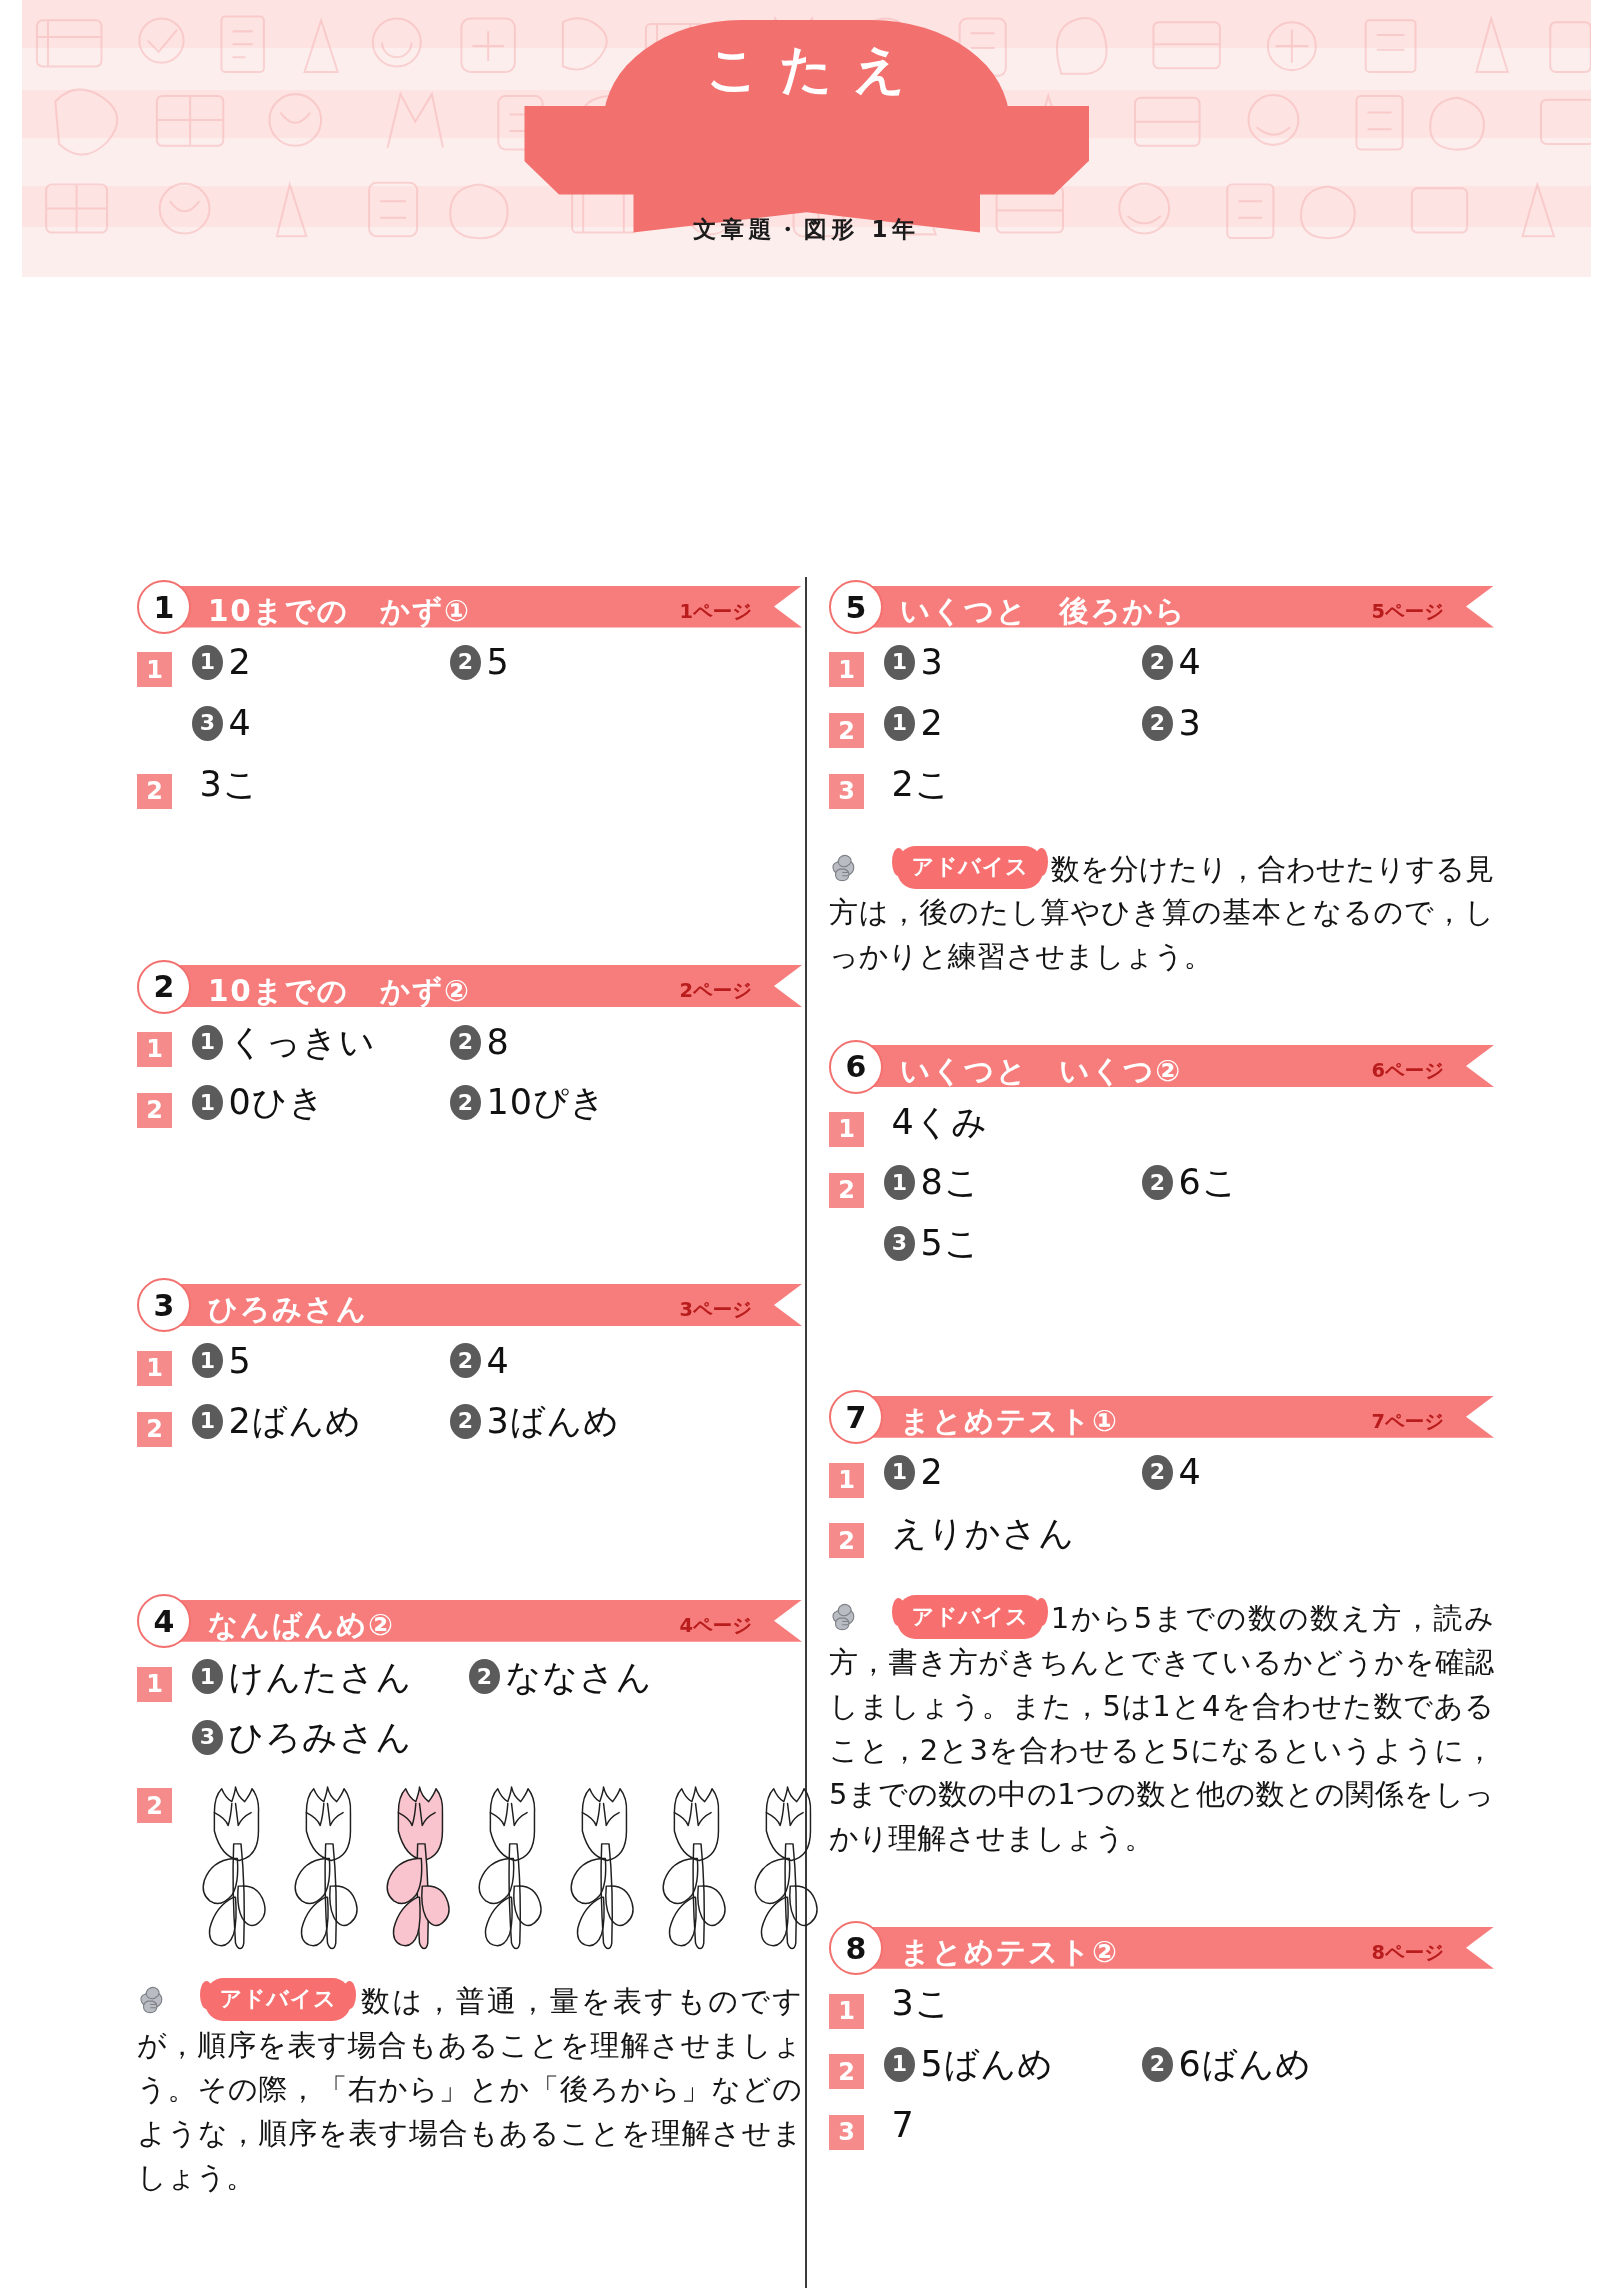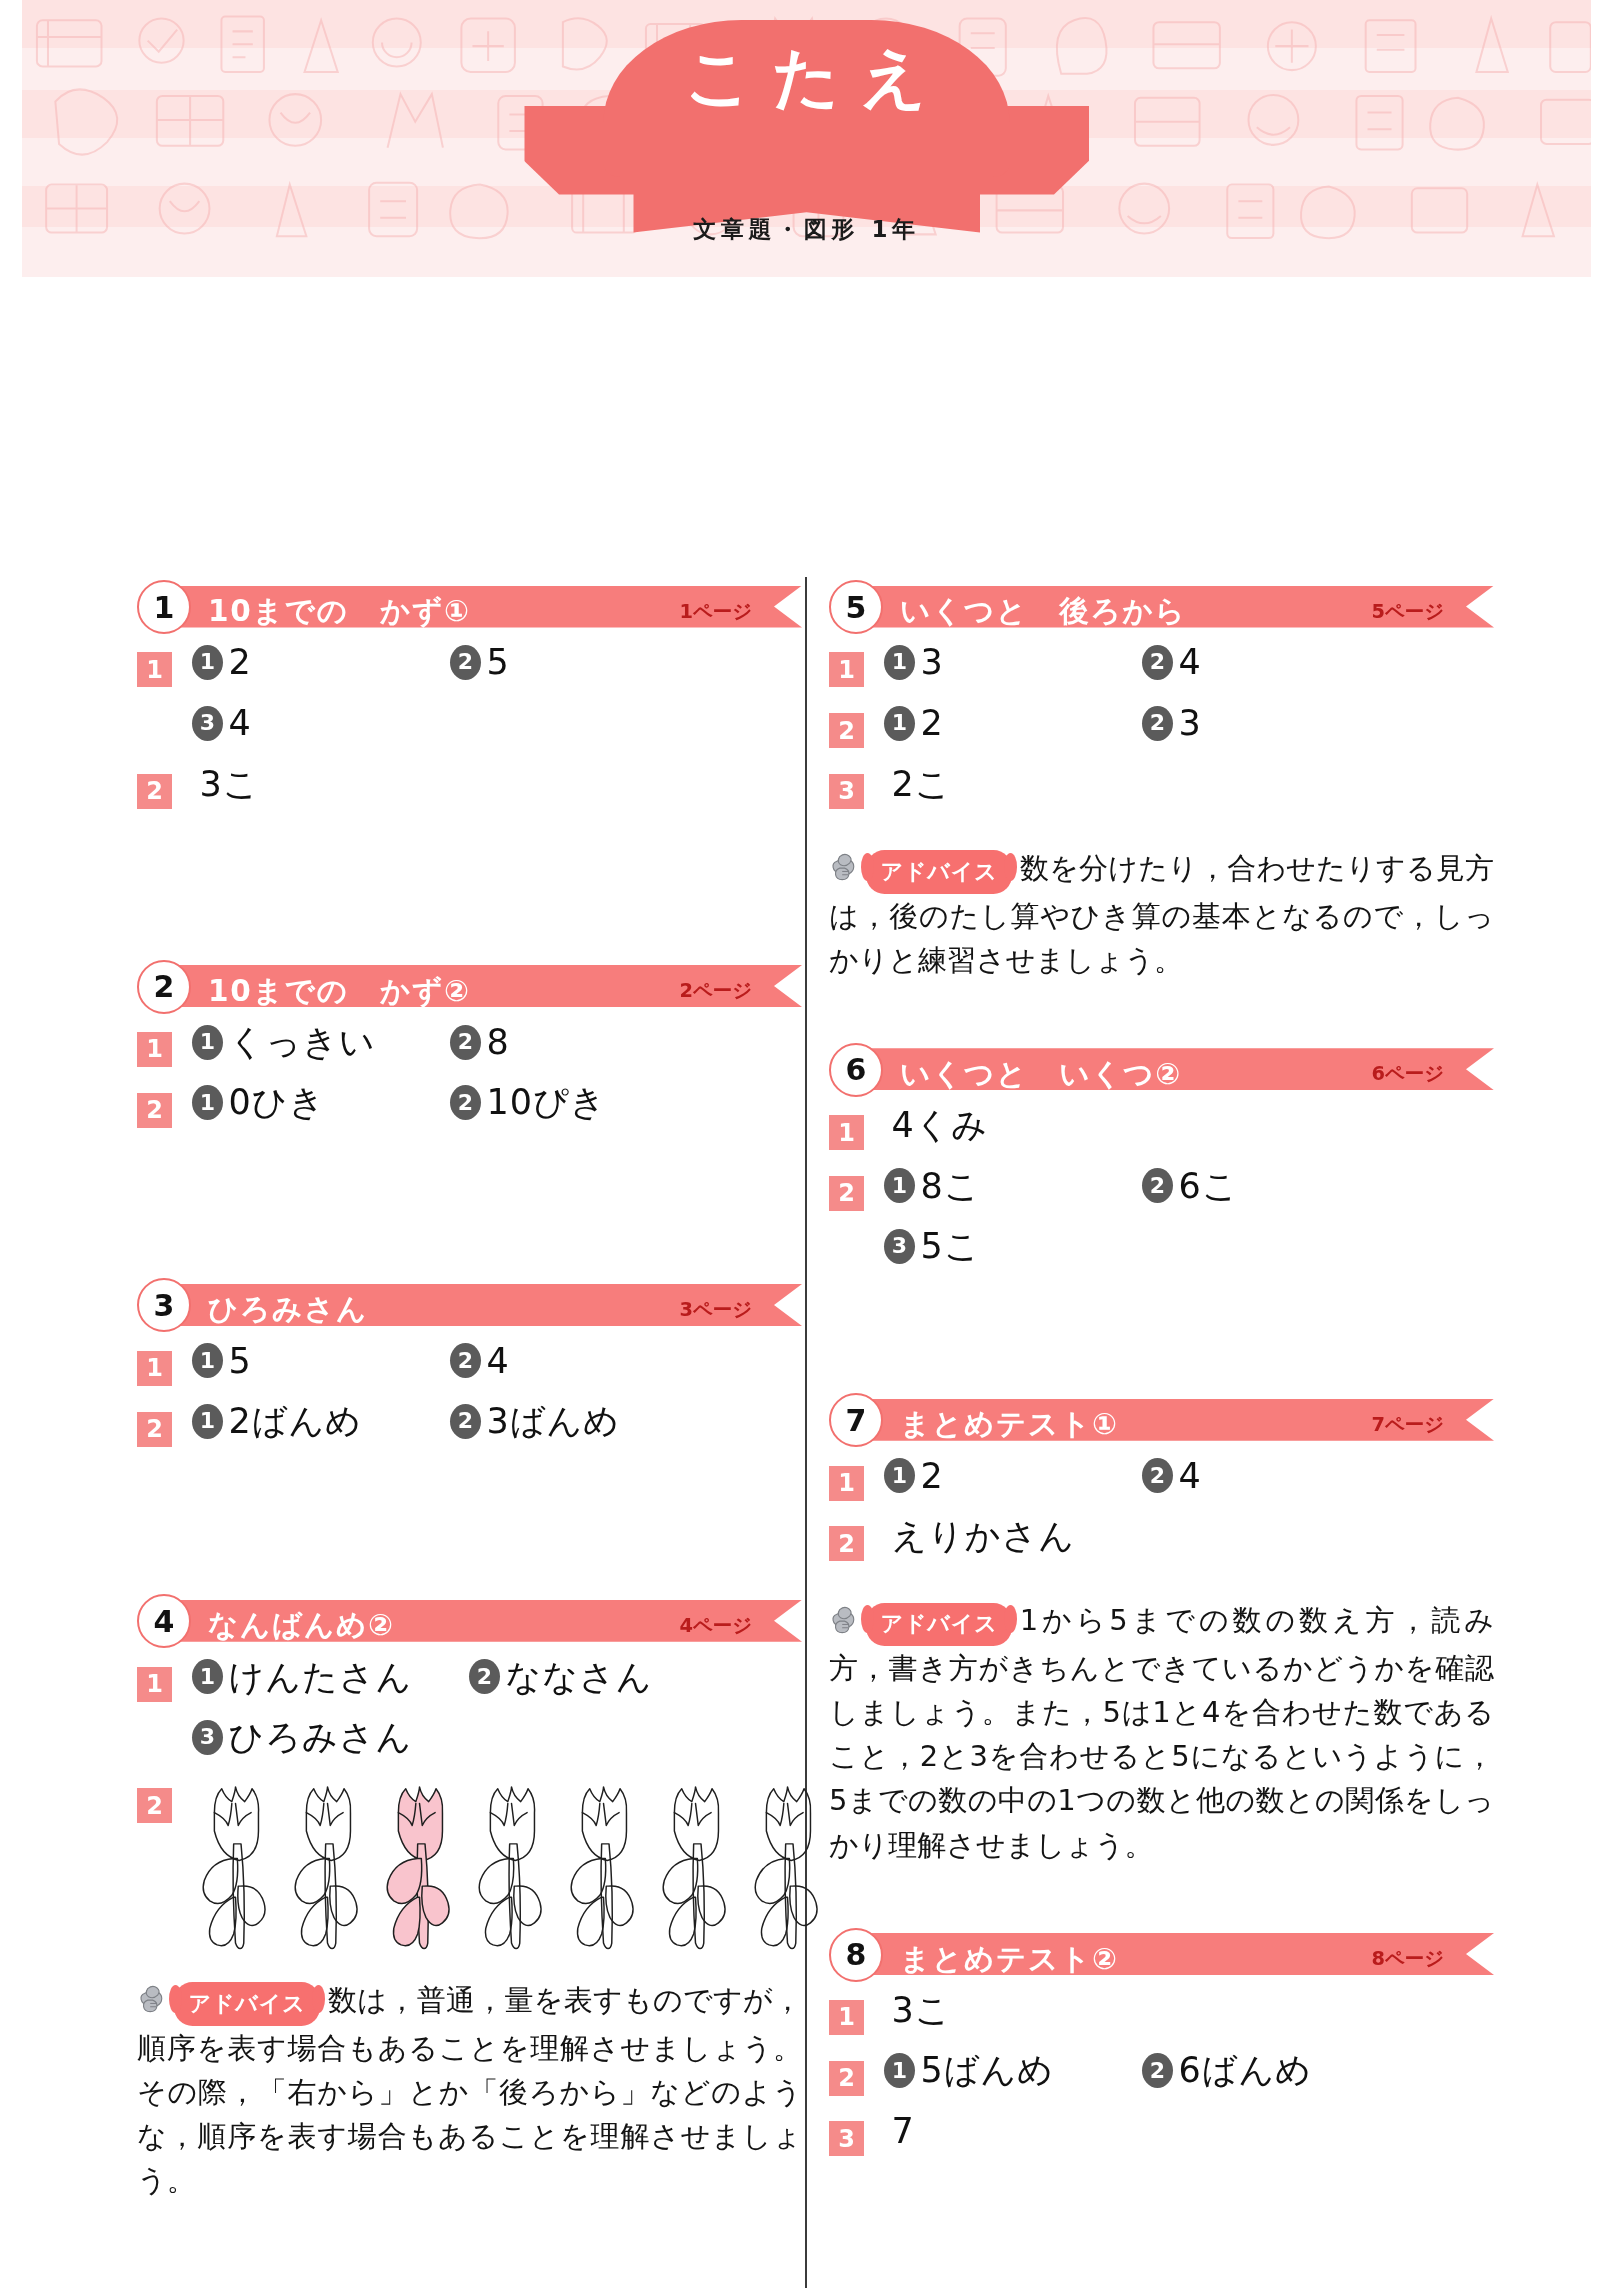--- a/index.html
+++ b/index.html
@@ -60,21 +60,21 @@
     position:absolute; left:85px; top:138px;
     width:347px; height:78px;
     background:#f2706e;
     clip-path:polygon(0 0, 100% 0, 100% 100%, 50% 74%, 0 100%);
   }
   .ribbon-title {
     position:absolute; left:55px; top:20px;
     width:406px;
     text-align:center;
     color:#fff;
-    font-size:66px;
+    font-size:52px;
     font-weight:700;
     letter-spacing:20px;
     text-indent:20px;
     line-height:1.25;
     font-family:"DejaVu Sans","Liberation Sans",sans-serif;
   }
   .header-sub {
     position:absolute;
     left:50%; top:214px;
     transform:translateX(-50%);
@@ -210,23 +210,24 @@
   .advice {
     margin-top:24px;
     font-size:29px;
     line-height:1.52;
     color:#141414;
     letter-spacing:0px;
     text-align:justify;
   }
   .advice-badge {
     display:inline-flex;
-    align-items:flex-start;
+    align-items:center;
     vertical-align:-5.5px;
     margin-right:7.4px;
+    gap:31px;
   }
   .hand-icon {
     display:inline-block;
     width:33px; height:33px;
     margin-right:3.7px;
     flex:0 0 auto;
   }
   .advice-pill {
     display:inline-block;
     position:relative;

